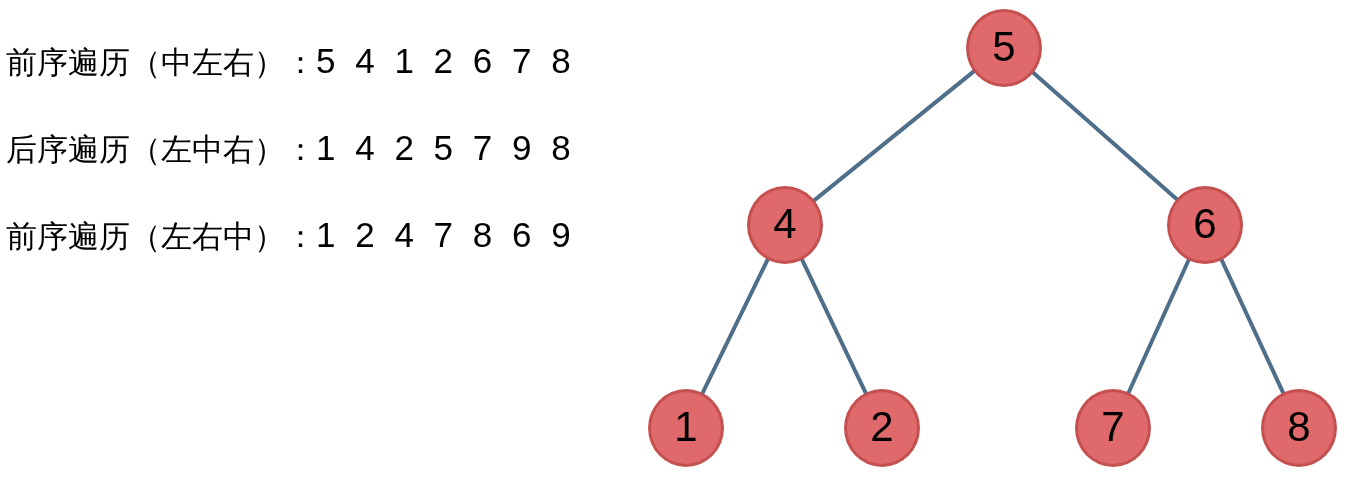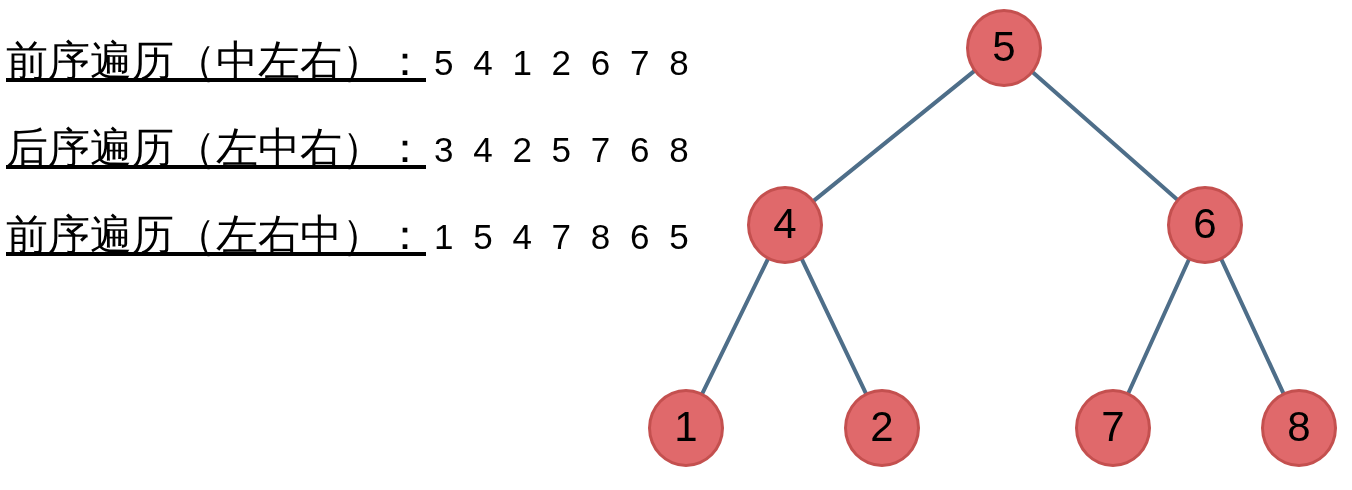--- a/index.html
+++ b/index.html
@@ -25,27 +25,25 @@
   }
   .traversal-line {
     display: block;
     white-space: nowrap;
     font-size: 35px;
     line-height: 85px;
     color: #000000;
     letter-spacing: 0px;
   }
   .traversal-line .tl-label {
-    font-size: 42px;
-    text-decoration: underline;
+    font-size: 31px;
   }
   .traversal-line .tl-seq {
     font-size: 35px;
     letter-spacing: 5px;
-    margin-left: 8px;
   }
 
   
   #tree-area {
     position: absolute;
     left: 0;
     top: 0;
     width: 1352px;
     height: 490px;
     pointer-events: none;
@@ -80,24 +78,24 @@
 </head>
 <body>
 
 <div id="canvas">
 
   <div id="traversal-list">
     <div class="traversal-line">
       <span class="tl-label">前序遍历（中左右）：</span><span class="tl-seq">5 4 1 2 6 7 8</span>
     </div>
     <div class="traversal-line">
-      <span class="tl-label">后序遍历（左中右）：</span><span class="tl-seq">3 4 2 5 7 6 8</span>
+      <span class="tl-label">后序遍历（左中右）：</span><span class="tl-seq">1 4 2 5 7 9 8</span>
     </div>
     <div class="traversal-line">
-      <span class="tl-label">前序遍历（左右中）：</span><span class="tl-seq">1 5 4 7 8 6 5</span>
+      <span class="tl-label">前序遍历（左右中）：</span><span class="tl-seq">1 2 4 7 8 6 9</span>
     </div>
   </div>
 
   <div id="tree-area">
     <svg id="tree-edges" width="1352" height="490">
         <line x1="976.0013296894291" y1="69.6290623058039" x2="812.9986703105709" y2="201.3709376941961" stroke="#4e6e89" stroke-width="4" stroke-linecap="round"></line>
         <line x1="1031.0176855503366" y1="70.79169324581873" x2="1177.9823144496634" y2="200.20830675418125" stroke="#4e6e89" stroke-width="4" stroke-linecap="round"></line>
         <line x1="769.2198897334802" y1="256.35719579902553" x2="701.7801102665198" y2="394.64280420097447" stroke="#4e6e89" stroke-width="4" stroke-linecap="round"></line>
         <line x1="800.52107309894" y1="256.4822457637609" x2="866.47892690106" y2="394.5177542362391" stroke="#4e6e89" stroke-width="4" stroke-linecap="round"></line>
         <line x1="1190.1396125388555" y1="256.7897679849166" x2="1127.8603874611445" y2="394.2102320150834" stroke="#4e6e89" stroke-width="4" stroke-linecap="round"></line>

